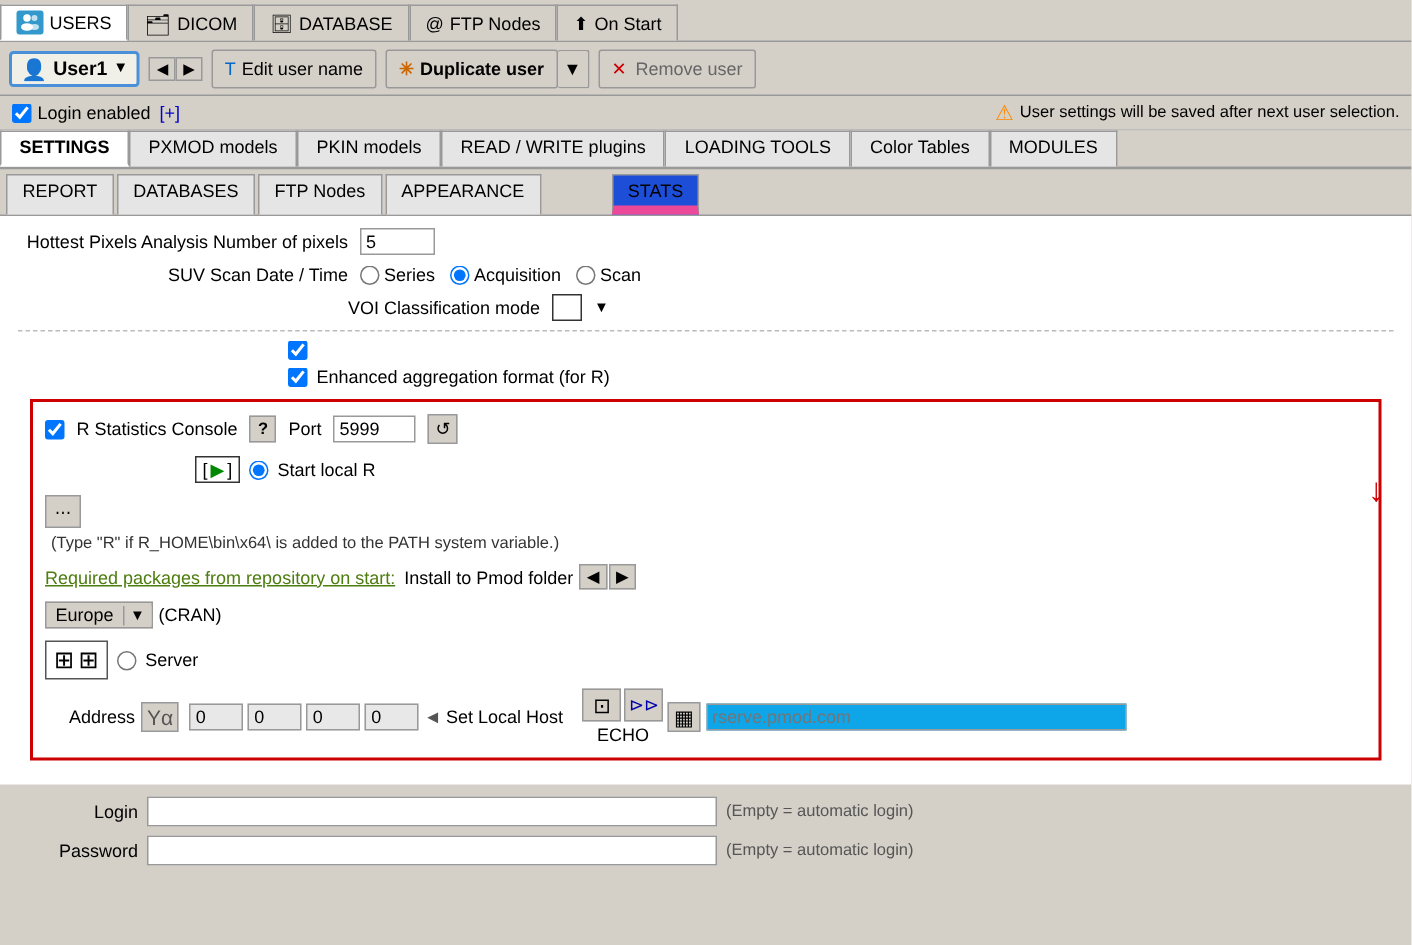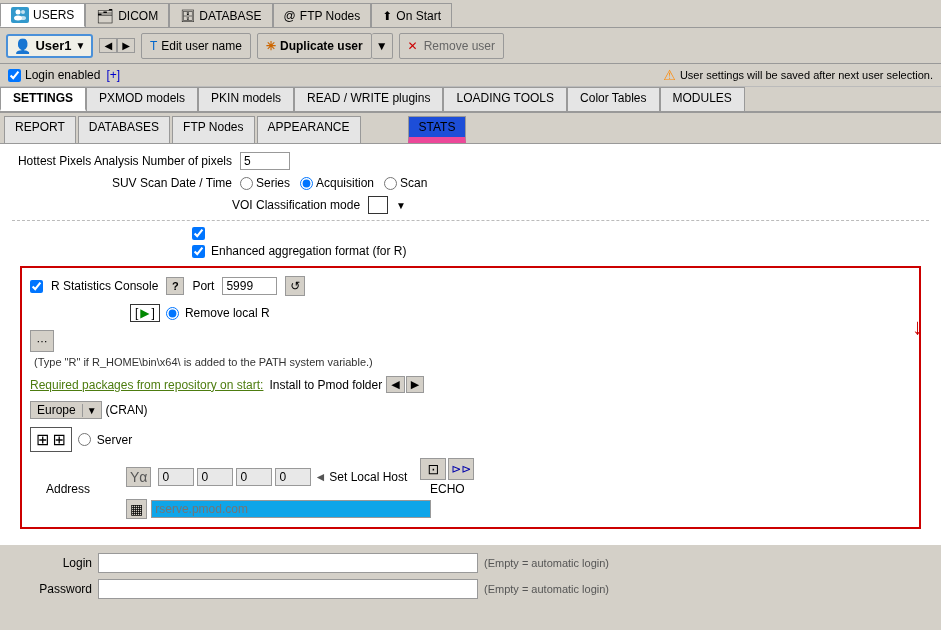--- a/index.html
+++ b/index.html
@@ -73,21 +73,21 @@
 
     .hint-text { font-size: 11px; color: #333; margin-left: 4px; margin-bottom: 8px; }
 
     .packages-row { display: flex; align-items: center; gap: 6px; margin-bottom: 8px; }
     .packages-label { font-size: 12px; color: #4d7c0f; text-decoration: underline; }
 
     .server-row { display: flex; align-items: center; gap: 6px; margin-bottom: 6px; }
 
     .address-row { display: flex; align-items: center; gap: 4px; }
     .addr-label { font-size: 12px; min-width: 60px; text-align: right; }
-    .addr-container { display: flex; flex-direction: column; gap: 3px; margin-left: 32px; }
+    .addr-container { display: flex; gap: 3px; }
     .addr-ip-row { display: flex; align-items: center; gap: 3px; }
     .addr-input-small { width: 36px; border: 1px solid #999; padding: 1px 3px; font-size: 12px; background: #e8e8e8; }
     .server-input { width: 280px; border: 1px solid #999; padding: 1px 3px; font-size: 12px; background: #0ea5e9; }
 
     .echo-block { display: flex; flex-direction: column; align-items: center; margin-left: 10px; }
     .echo-icons { display: flex; align-items: center; gap: 2px; }
     .echo-icon-box { width: 26px; height: 22px; border: 1px solid #999; background: #d4d0c8; display: flex; align-items: center; justify-content: center; font-size: 12px; cursor: pointer; }
     .echo-label { font-size: 12px; margin-top: 2px; }
 
     
@@ -275,21 +275,21 @@
       </button>
     </div>
 
     <div class="start-row">
       <div class="play-group">
         <span>[</span>
         <span class="play-btn">▶</span>
         <span>]</span>
       </div>
       <input type="radio" checked="" style="">
-      <span>Remove local R</span>
+      <span>Start local R</span>
     </div>
 
     <div class="path-row">
       <button class="browse-btn">
         <span>⋯</span>
       </button>
       <span style="position:absolute;right:-12px;top:-16px;color:#cc0000;font-size:22px;font-weight:bold;">↓</span>
     </div>
 
     <div class="hint-text">

